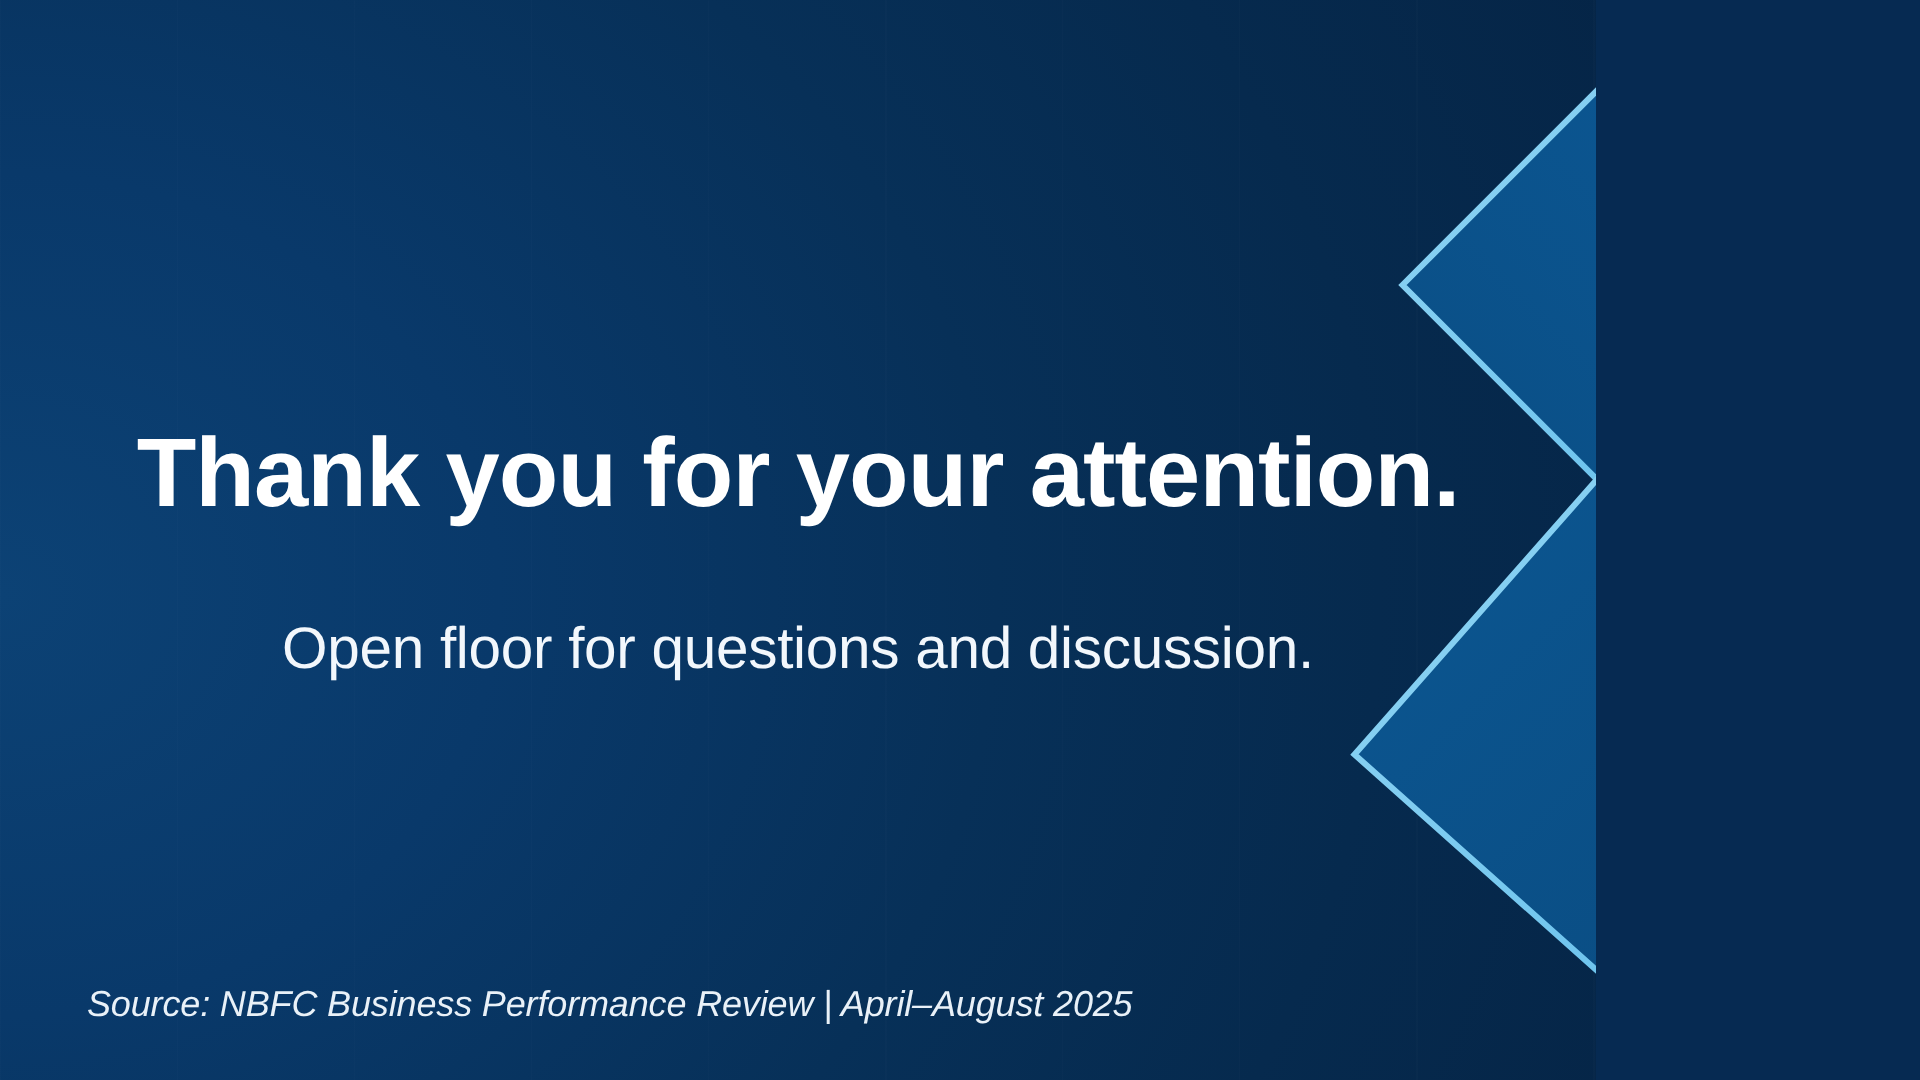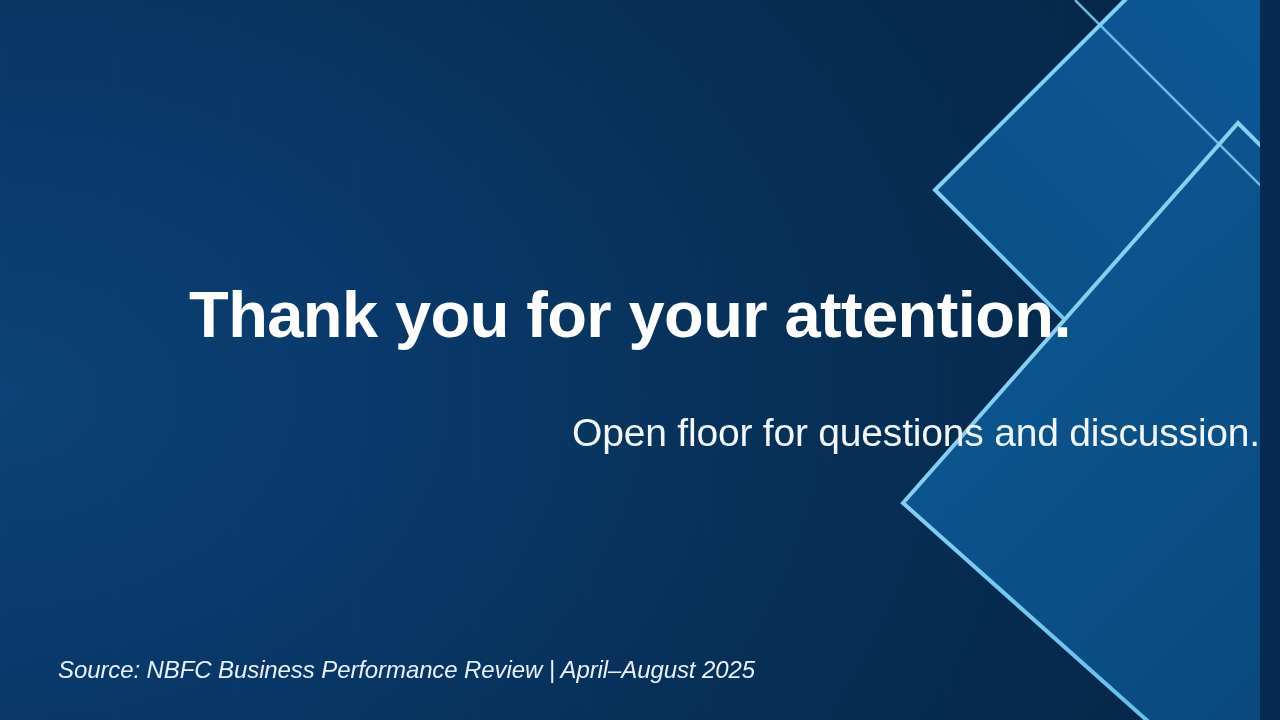--- a/index.html
+++ b/index.html
@@ -6,21 +6,21 @@
 
   html, body {
     width: 1280px;
     height: 720px;
     overflow: hidden;
     background: #062a52;
   }
 
   .slide {
     position: relative;
-    width: 1260px;
+    width: 1064px;
     height: 720px;
     overflow: hidden;
     font-family: "Liberation Sans", sans-serif;
     background:
       radial-gradient(120% 150% at 0% 55%, #0c4275 0%, #09396a 26%, #073058 52%, #062a4e 72%, #052344 100%),
       linear-gradient(90deg, #0a3d6f 0%, #083663 40%, #062b51 68%, #05244a 100%);
   }
 
   
   .slide-bands {
@@ -62,21 +62,21 @@
     letter-spacing: -0.6px;
     line-height: 76px;
     white-space: nowrap;
   }
 
   .subtitle {
     position: absolute;
     left: 0;
     right: 0;
     top: 409px;
-    text-align: right;
+    text-align: center;
     color: #f2f7fc;
     font-size: 39px;
     font-weight: 400;
     letter-spacing: -0.2px;
     line-height: 48px;
     white-space: nowrap;
   }
 
   .footer-source {
     position: absolute;

